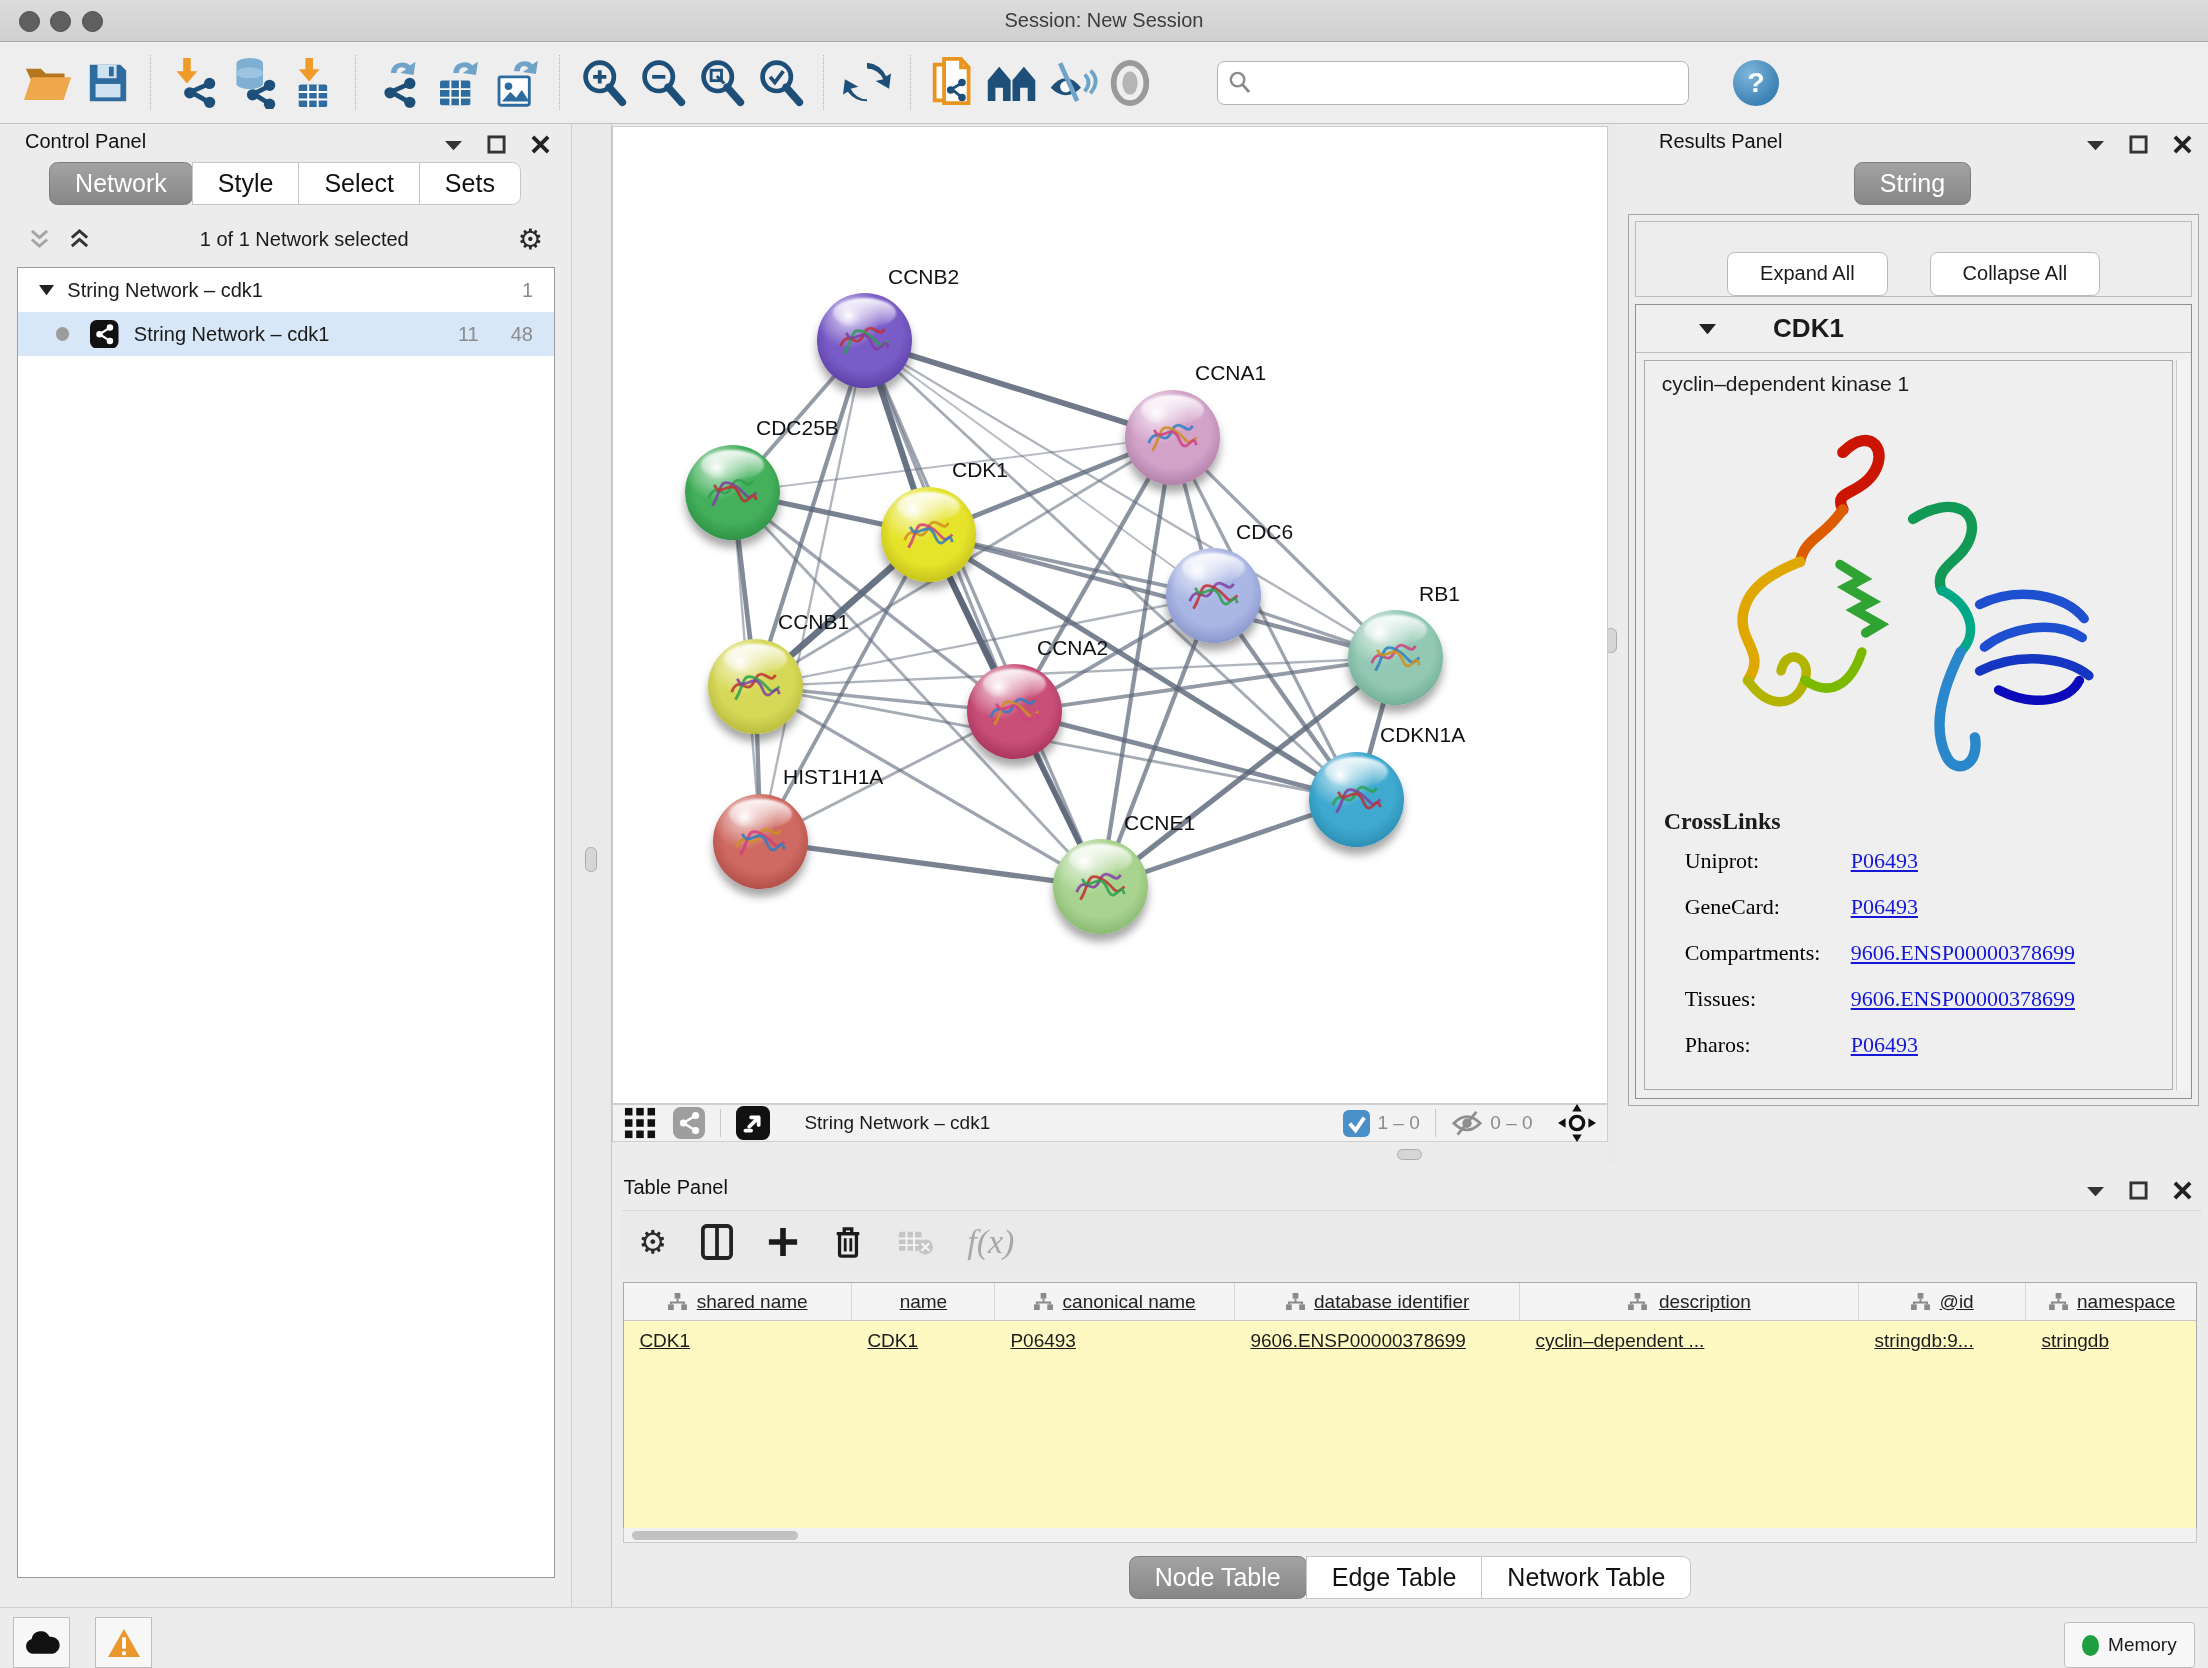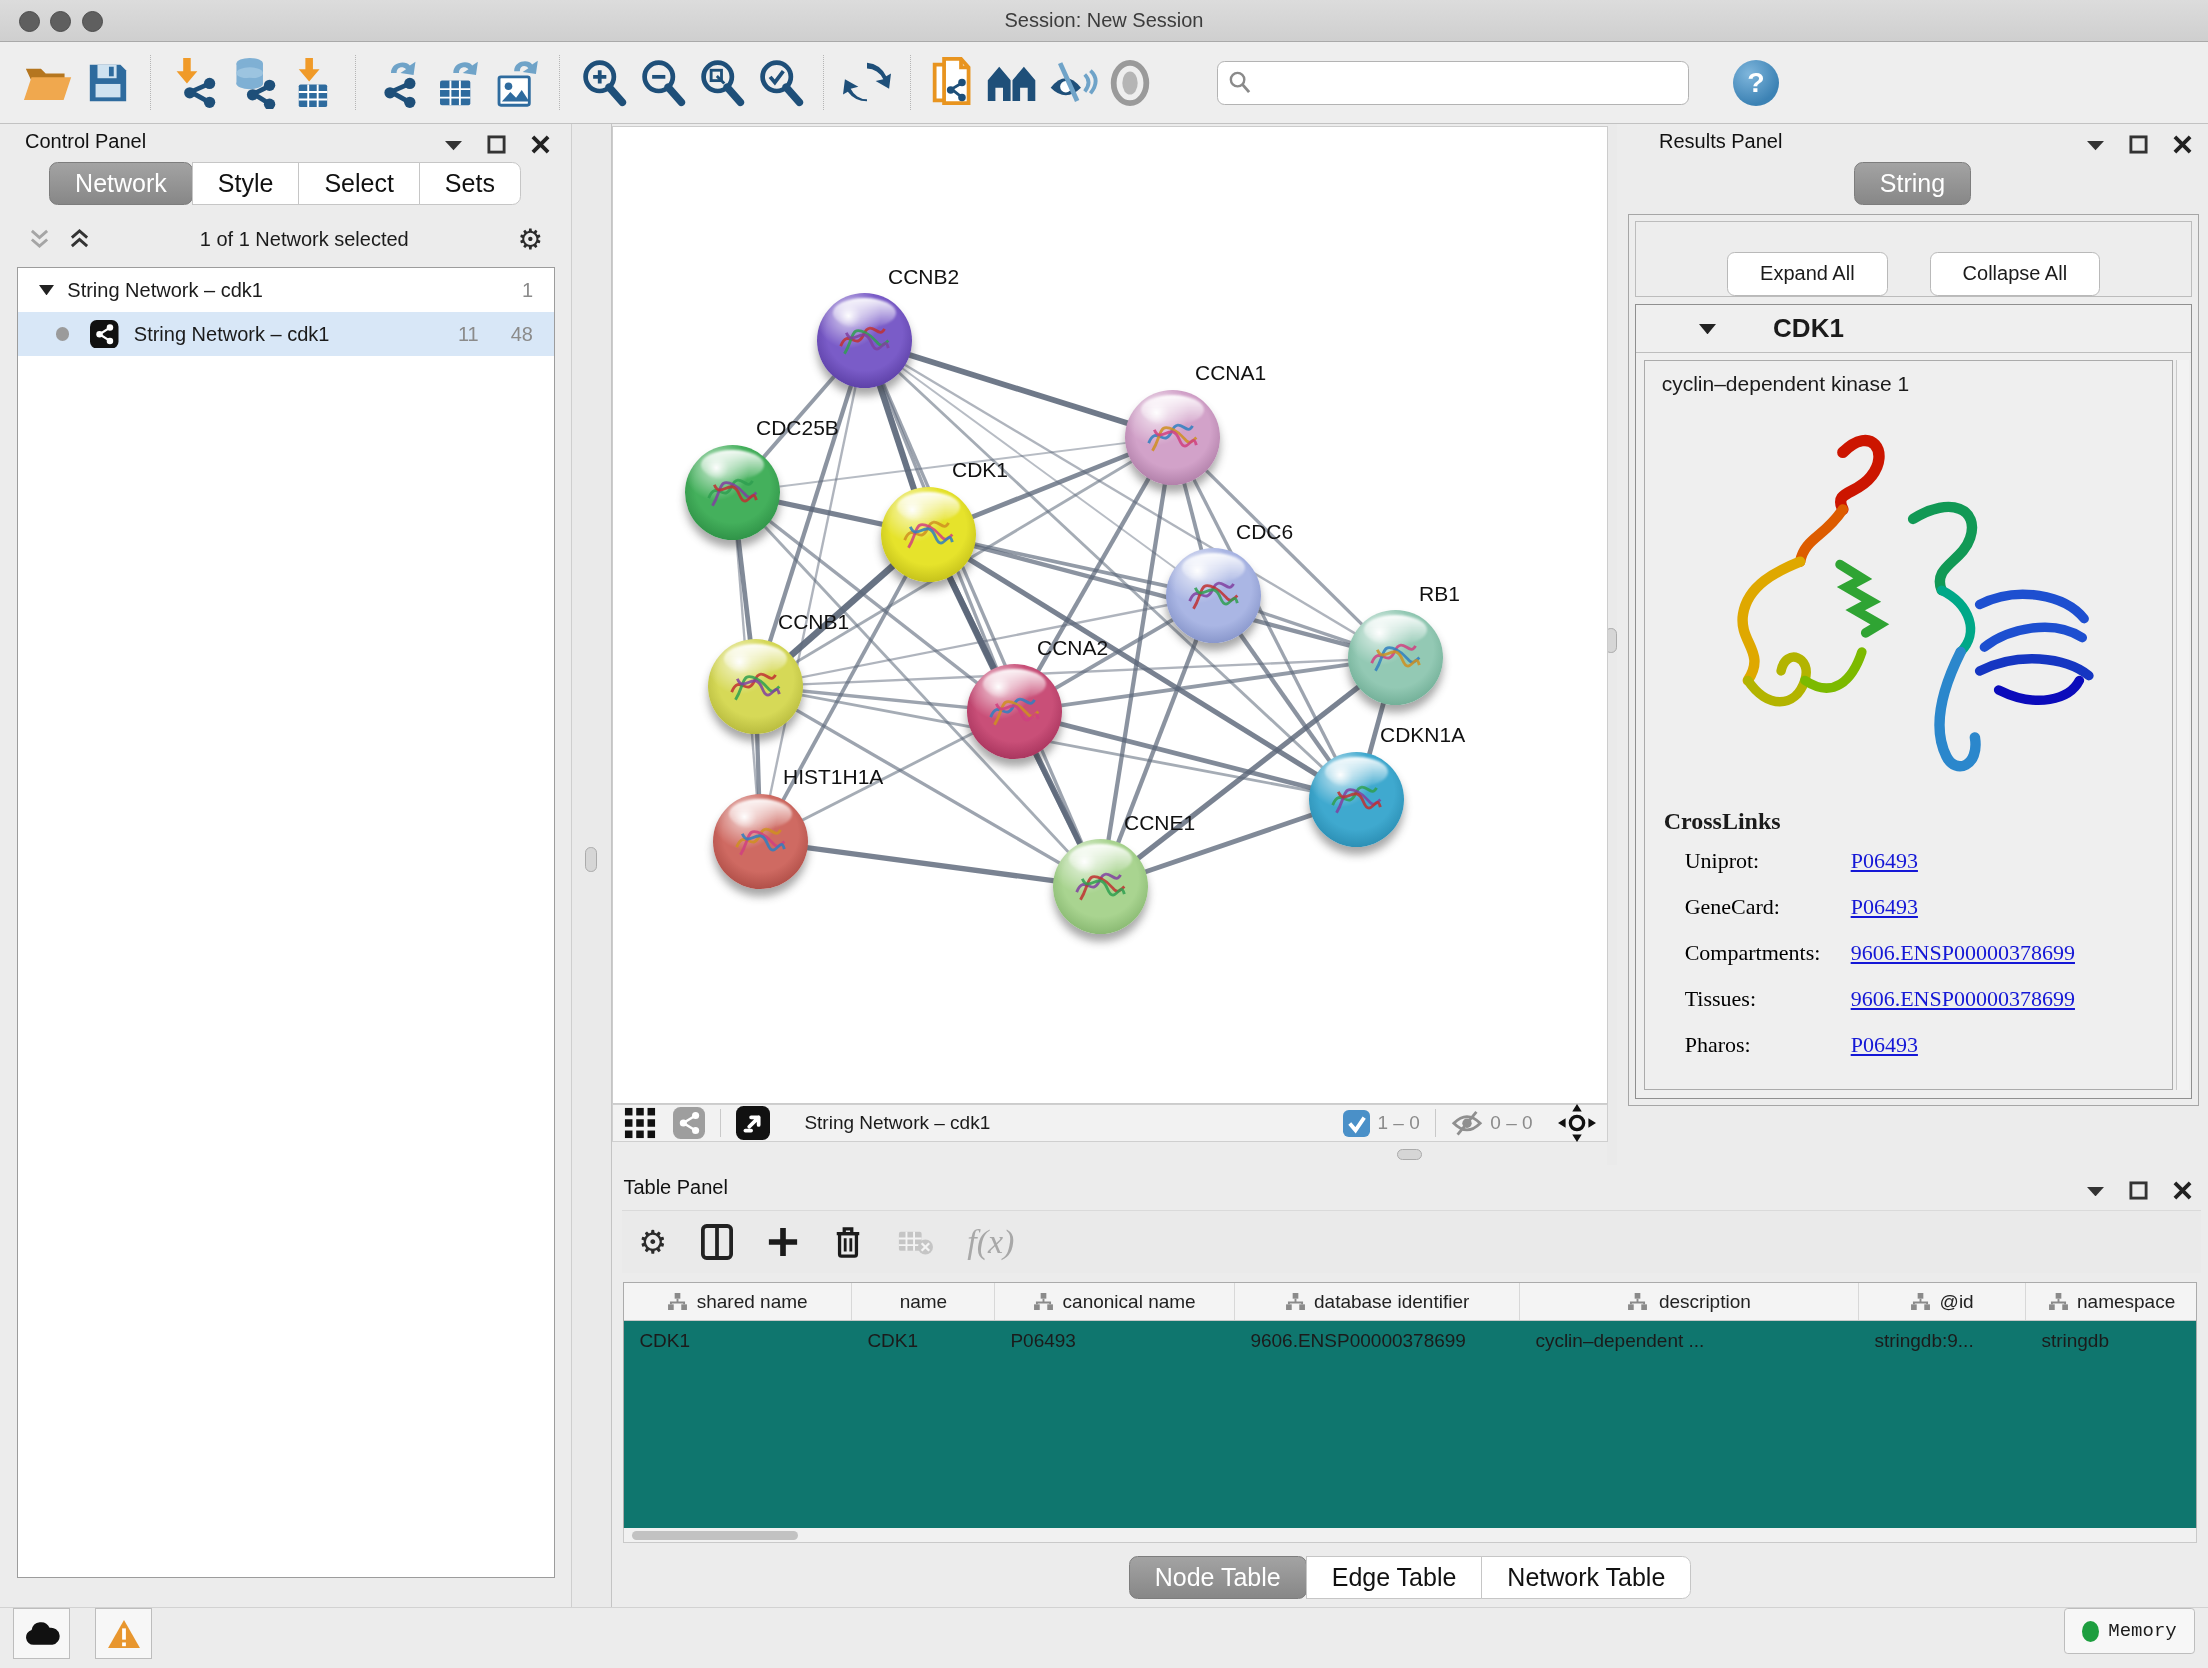--- a/index.html
+++ b/index.html
@@ -92,35 +92,35 @@
   .xl-block{position:absolute;left:19px;top:447px;width:495px;font-family:"Liberation Serif",serif;}
   .xl-head{font-size:24px;font-weight:bold;margin-bottom:13.3px;}
   .xl-row{display:flex;font-size:22px;margin:0 0 20px 21px;}
   .xl-label{width:166px;color:#000000;}
   .xl-link{color:#1417d6;text-decoration:underline;}
 
   
   .table-panel{position:absolute;left:612px;top:1168px;width:1597px;height:436px;background:#ececec;}
   .tp-toolbar{position:absolute;left:9.5px;top:42px;width:1579px;height:63px;background:#eaeaea;
               border-top:1px solid #dadada;display:flex;align-items:center;gap:34px;padding:0 17px;}
-  .tbl-box{position:absolute;left:11.4px;top:114px;width:1574px;height:255px;background:#0f766e;
-           border:1px solid #ababab;overflow:hidden;}
+  .tbl-box{position:absolute;left:11.4px;top:114px;width:1574px;height:255px;background:#fef9c3;
+           border:1px solid #ababab;overflow:hidden;text-decoration:underline;}
   .tbl-header{display:flex;height:38px;background:#f4f4f4;border-bottom:1px solid #c9c9c9;}
   .th{display:flex;align-items:center;justify-content:center;gap:9.5px;font-size:19px;color:#222;
       border-right:1px solid #d8d8d8;overflow:hidden;flex:0 0 auto;}
   .tbl-row{display:flex;height:40px;}
   .td{display:flex;align-items:center;font-size:19px;padding-left:15px;overflow:hidden;flex:0 0 auto;}
   .tbl-hscroll{position:absolute;left:11.4px;top:360px;width:1574px;height:15px;background:#f1f1f1;
                border:1px solid #c9c9c9;border-top:none;}
   .tbl-thumb{position:absolute;left:7.6px;top:2.9px;width:166px;height:9.5px;border-radius:4.8px;background:#c2c2c2;}
   .tp-tabs{position:absolute;left:0;top:388px;width:1597px;}
 
   
   .statusbar{position:absolute;left:0;top:1607px;width:2208px;height:61px;background:#ececec;
-             border-top:1.9px solid #d2d2d2;display:flex;align-items:flex-start;padding:0 13.3px;font-family:Liberation Mono, monospace;}
+             border-top:1.9px solid #d2d2d2;display:flex;align-items:flex-end;padding:0 13.3px;}
   .sb-box{width:57px;height:51px;background:#f7f7f7;border:1.9px solid #bdbdbd;display:flex;
           align-items:center;justify-content:center;margin-right:25px;}
   .mem-btn{margin-left:auto;height:46px;padding:0 17px;background:#f7f7f7;border:1px solid #bdbdbd;
            border-radius:3.8px;display:flex;align-items:center;gap:9.5px;font-size:19px;}
   .dot-green{width:17px;height:21px;border-radius:50%;background:#1d9e3f;}
 
   svg{display:block;}
 </style>
 </head>
 <body>

